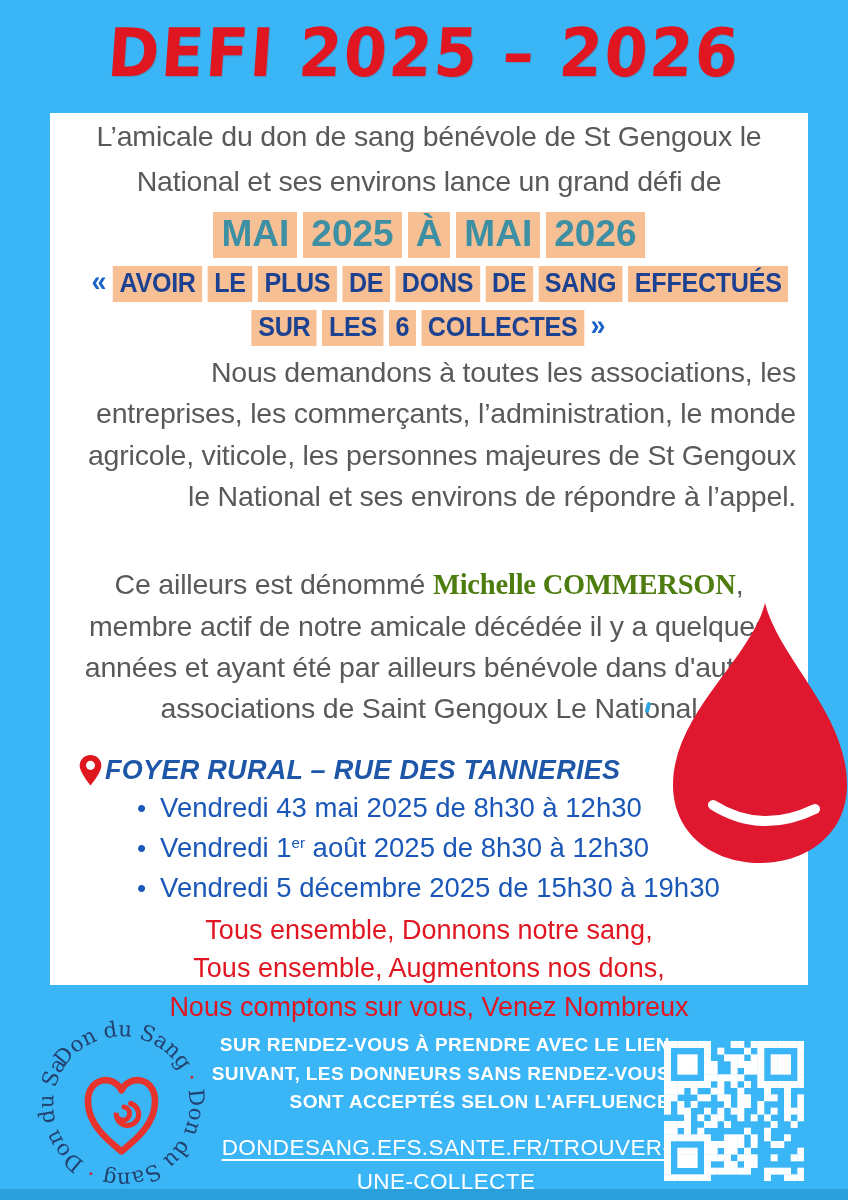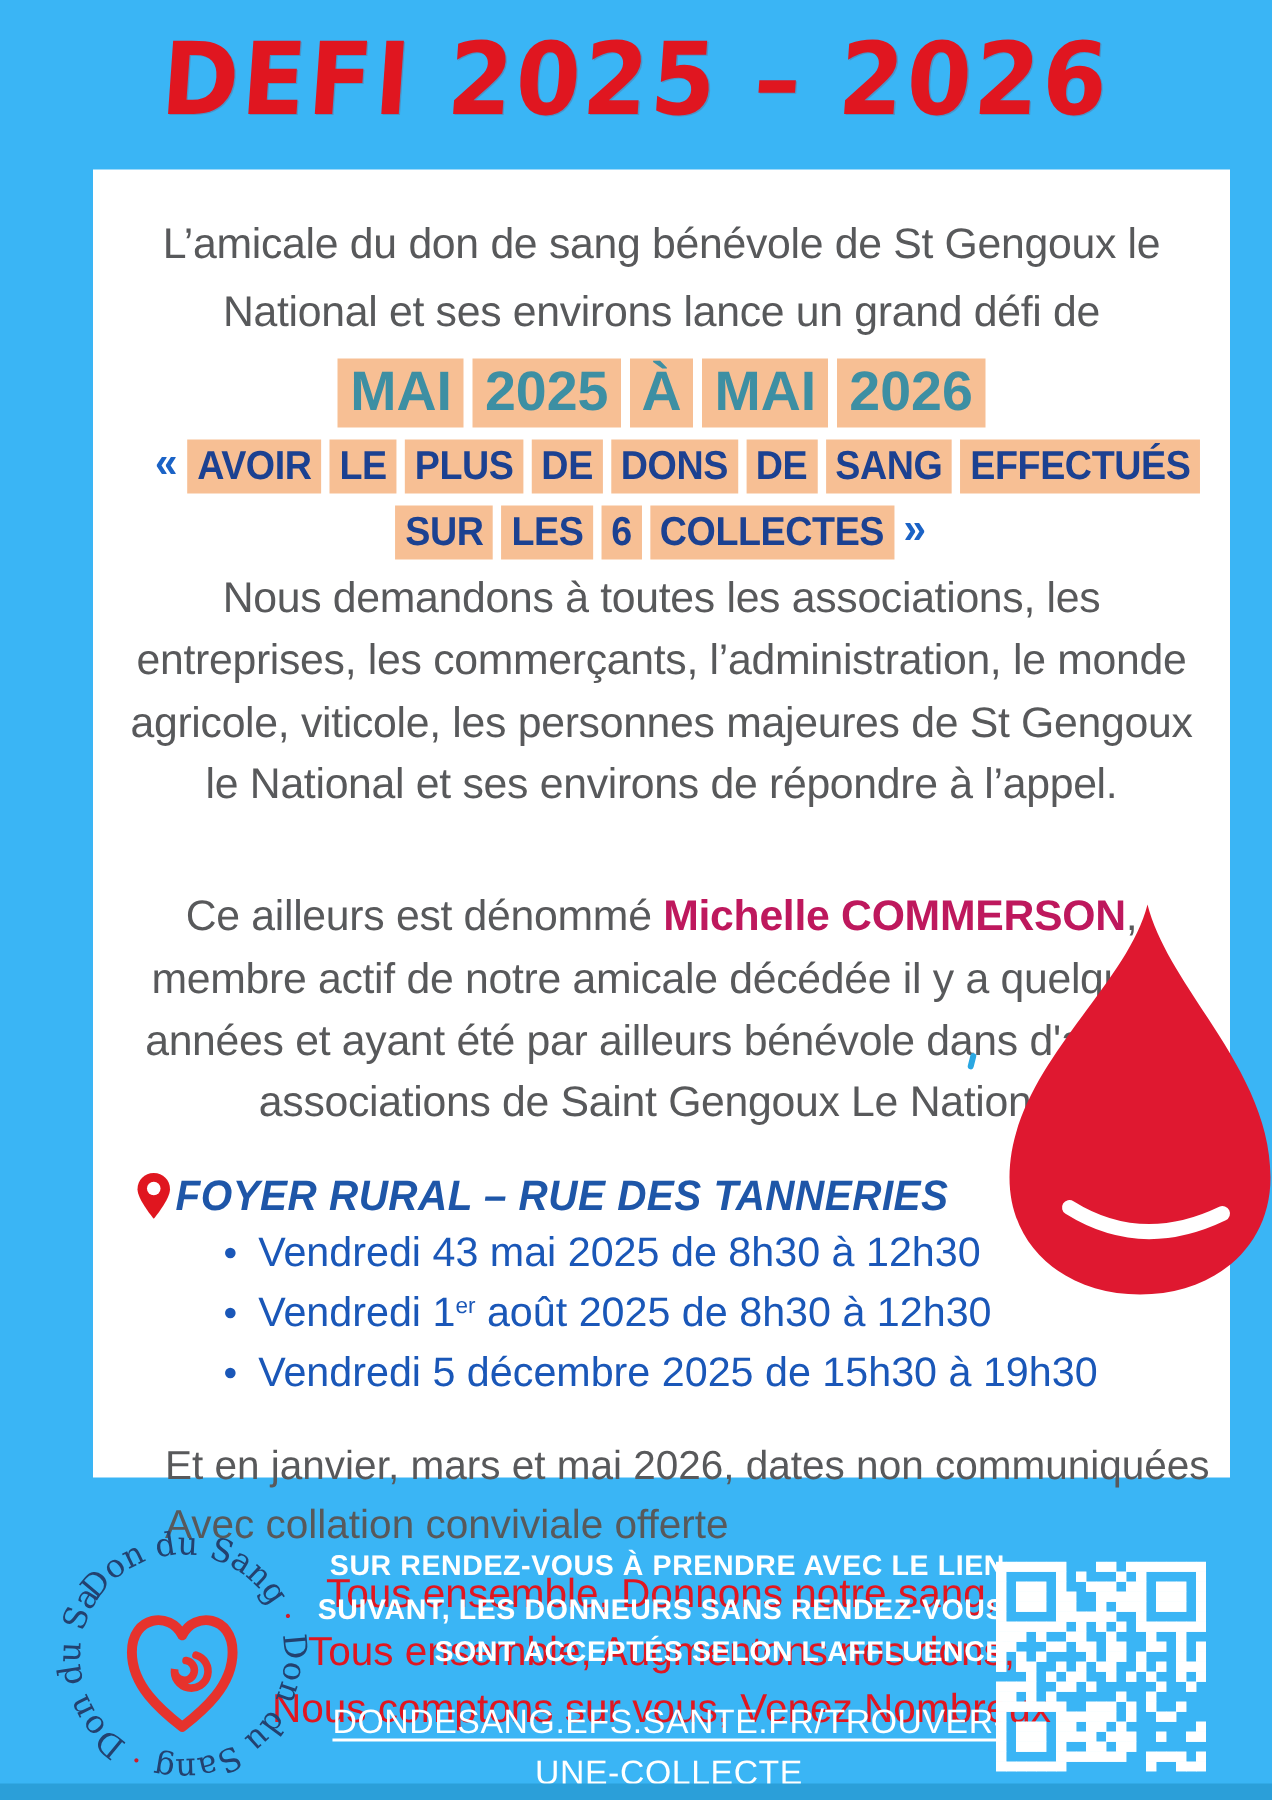--- a/index.html
+++ b/index.html
@@ -15,21 +15,21 @@
     text-align:center;
     font-family:"DejaVu Sans",sans-serif;
     font-weight:bold; font-size:62px; letter-spacing:2px;
     color:var(--title_red,#e01620);
     transform:skewX(-4deg) scaleY(1.08); transform-origin:center;
     text-shadow:1px 1px 0 rgba(150,0,0,.18);
   }
   
   .card {
     position:absolute; left:50px; top:113px; width:758px; height:872px;
-    background:#ffffff; padding:28px 12px 0 12px; text-align:center;margin-left:12px;
+    background:#ffffff; padding:1px 12px 0 12px; text-align:center;
   }
   .para {
     color:var(--body_gray,#58595b);
     font-size:28.5px; line-height:1.58; letter-spacing:-0.2px;
     max-width:742px; margin:0 auto;
   }
   .period-row { margin-top:6px;text-decoration:underline; }
   .hl {
     display:inline-block; background:var(--peach_highlight,#f7bf94);
     margin:2px 3px; padding:1px 8px 3px;
@@ -43,23 +43,23 @@
     white-space:nowrap;
   }
   .quote-row .hl {
     color:var(--quote_navy,#1c4191); font-weight:bold; font-size:27px;
     letter-spacing:-0.3px; padding:2px 7px 3px;
   }
   .guillemet {
     color:var(--guillemet_blue,#1b63c6); font-weight:bold; font-size:29px;
     margin:0 4px; vertical-align:1px;
   }
-  .appeal { margin-top:4px; line-height:1.45; }
+  .appeal { margin-top:4px; line-height:1.45;text-align:right; }
   .challenge { margin-top:47px; line-height:1.45; }
-  .challenge b { color:#be185d; }
+  .challenge b { color:#4d7c0f;font-family:Liberation Serif, serif; }
   
   .venue-row {
     margin-top:24px; text-align:left; padding-left:16px;
     display:flex; align-items:center;
   }
   .pin { width:25px; height:33px; flex:0 0 auto; margin-right:2px; }
   .venue-label {
     color:var(--venue_blue,#1e56a8); font-weight:bold; font-style:italic;
     font-size:27px; letter-spacing:0.3px; transform:scaleY(1.05);
   }
@@ -140,24 +140,20 @@
       </svg>
       <span class="venue-label">FOYER RURAL – RUE DES TANNERIES</span>
     </div>
 
     <ul class="date-list">
       <li><span>Vendredi 43 mai 2025 de 8h30 à 12h30</span><sup></sup><span></span></li>
       <li><span>Vendredi 1</span><sup>er</sup><span> août 2025 de 8h30 à 12h30</span></li>
       <li><span>Vendredi 5 décembre 2025 de 15h30 à 19h30</span><sup></sup><span></span></li>
     </ul>
 
-    <div class="extra">
-      <div>Et en janvier, mars et mai 2026, dates non communiquées</div>
-      <div>Avec collation conviviale offerte</div>
-    </div>
 
     <div class="slogans">
       <div>Tous ensemble, Donnons notre sang,</div>
       <div>Tous ensemble, Augmentons nos dons,</div>
       <div>Nous comptons sur vous, Venez Nombreux</div>
     </div>
 
   </div>
 
   <svg class="drop" viewBox="0 0 190 275">

